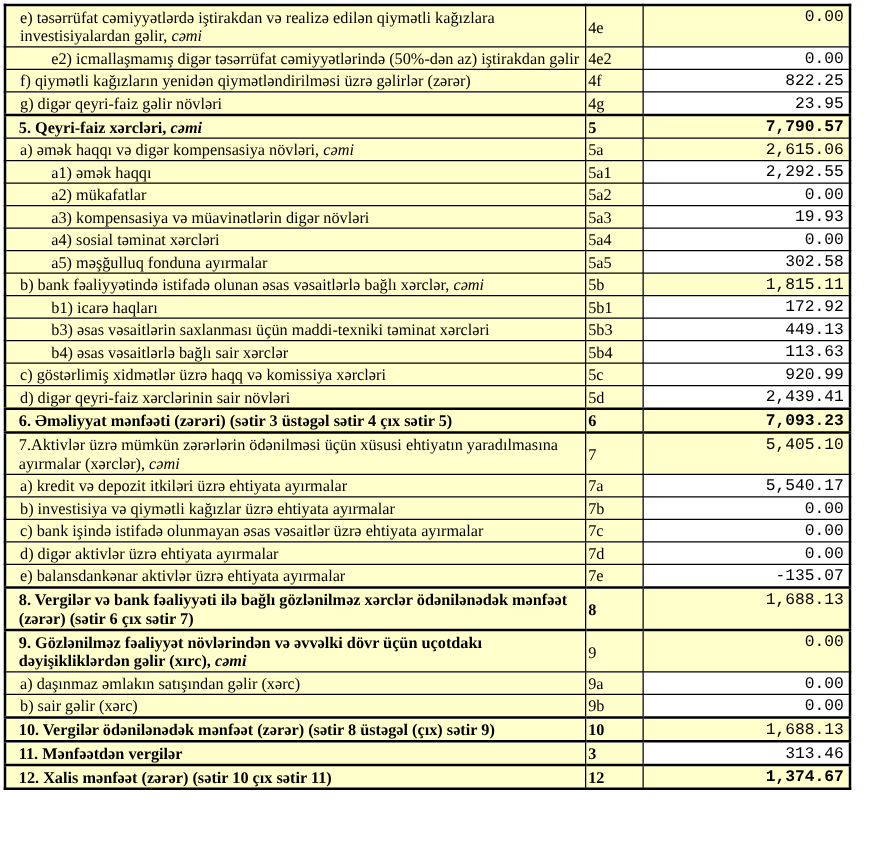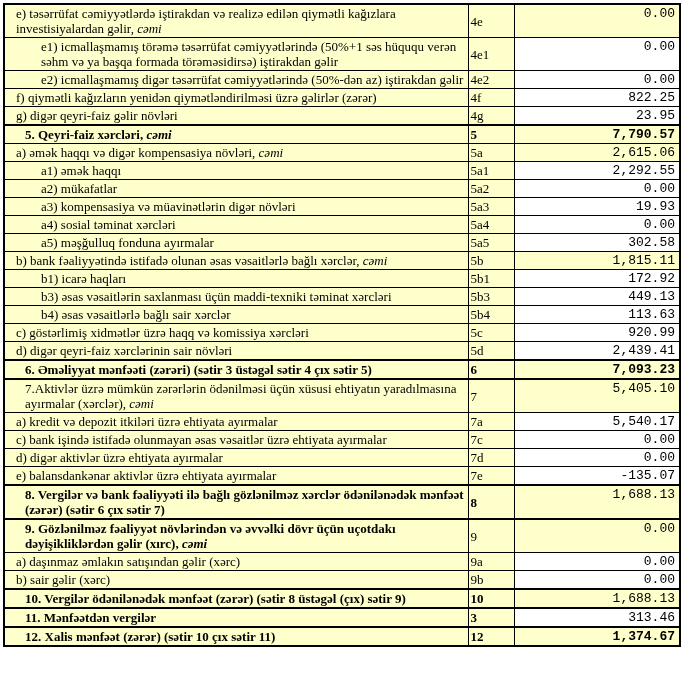--- a/index.html
+++ b/index.html
@@ -9,45 +9,40 @@
   col.c-label{width:464px;}
   col.c-code{width:46px;}
   col.c-value{width:166px;}
   td{border:1px solid #000;font-size:13px;line-height:15px;padding:1px 2px;vertical-align:middle;overflow:hidden;}
   td.label{background:#FFFFCC;text-align:left;}
   td.code{background:#FFFFCC;text-align:left;}
   td.value{background:#FFFFFF;text-align:right;vertical-align:top;padding-right:4px;font-family:Liberation Mono, monospace;}
   td.value.hl{background:#FFFFCC;}
   .bold{font-weight:bold;}
   .justify{text-align:justify;text-align-last:left;}
-  .ind0{padding-left:20px;}
+  .ind0{padding-left:10px;}
   .ind1{padding-left:11px;}
   .ind2{padding-left:36px;}
   tr.thick td{border-top-width:2px;}
 </style>
 </head>
 <body>
 
 <div class="wrap">
   <table>
     <colgroup>
       <col class="c-label">
       <col class="c-code">
       <col class="c-value">
     </colgroup>
     <tbody>
         <tr>
           <td class="label ind1">e) təsərrüfat cəmiyyətlərdə iştirakdan və realizə edilən qiymətli kağızlara investisiyalardan gəlir, <i>cəmi</i></td>
           <td class="code">4e</td>
           <td class="value hl">0.00</td>
-        </tr>
-        <tr>
-          <td class="label ind2">e1) icmallaşmamış törəmə təsərrüfat cəmiyyətlərində (50%+1 səs hüququ verən səhm və ya başqa formada törəməsidirsə) iştirakdan gəlir</td>
-          <td class="code">4e1</td>
-          <td class="value">0.00</td>
         </tr>
         <tr>
           <td class="label ind2">e2) icmallaşmamış digər təsərrüfat cəmiyyətlərində (50%-dən az) iştirakdan gəlir</td>
           <td class="code">4e2</td>
           <td class="value">0.00</td>
         </tr>
         <tr>
           <td class="label ind1">f) qiymətli kağızların yenidən qiymətləndirilməsi üzrə gəlirlər (zərər)</td>
           <td class="code">4f</td>
           <td class="value">822.25</td>
@@ -131,20 +126,25 @@
           <td class="label ind0">7.Aktivlər üzrə mümkün zərərlərin ödənilməsi üçün xüsusi ehtiyatın yaradılmasına ayırmalar (xərclər), <i>cəmi</i></td>
           <td class="code">7</td>
           <td class="value hl">5,405.10</td>
         </tr>
         <tr>
           <td class="label ind1">a) kredit və depozit itkiləri üzrə ehtiyata ayırmalar</td>
           <td class="code">7a</td>
           <td class="value">5,540.17</td>
         </tr>
         <tr>
+          <td class="label ind1">b) investisiya və qiymətli kağızlar üzrə ehtiyata ayırmalar</td>
+          <td class="code">7b</td>
+          <td class="value">0.00</td>
+        </tr>
+        <tr>
           <td class="label ind1">c) bank işində istifadə olunmayan əsas vəsaitlər üzrə ehtiyata ayırmalar</td>
           <td class="code">7c</td>
           <td class="value">0.00</td>
         </tr>
         <tr>
           <td class="label ind1">d) digər aktivlər üzrə ehtiyata ayırmalar</td>
           <td class="code">7d</td>
           <td class="value">0.00</td>
         </tr>
         <tr>

